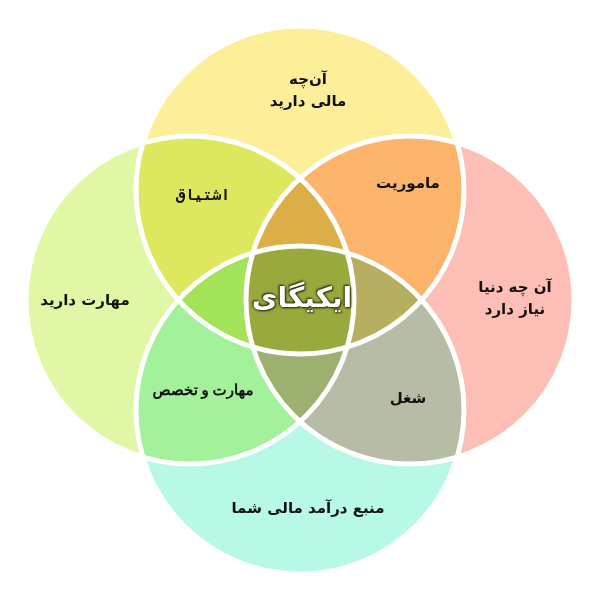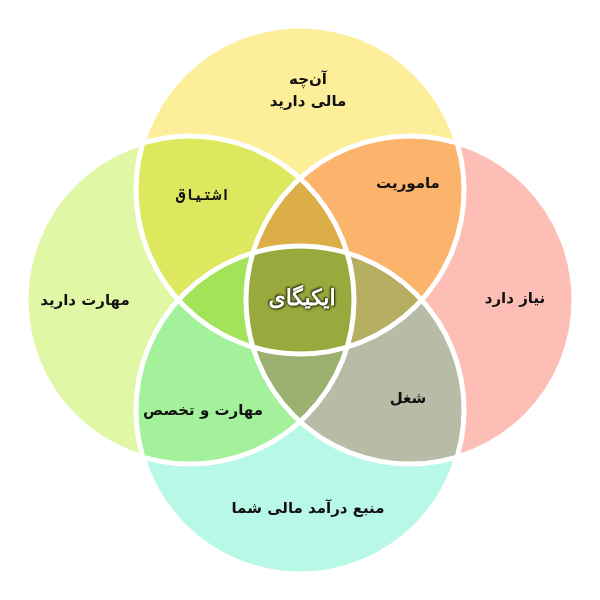--- a/index.html
+++ b/index.html
@@ -6,23 +6,22 @@
   body { width: 600px; height: 600px; overflow: hidden; position: relative; font-family: "DejaVu Sans", sans-serif; }
   #diagram { position: absolute; left: 0; top: 0; width: 600px; height: 600px; }
   .label {
     position: absolute; transform: translate(-50%, -50%);
     direction: rtl; text-align: center; white-space: nowrap;
     font-family: "DejaVu Sans", sans-serif; font-weight: bold; color: #111111;
     font-size: 15px; line-height: 22px;
   }
   .label .line { display: block; }
   .center-label {
-    color: #ffffff; font-size: 22px;
+    color: #ffffff; font-size: 28px;
     text-shadow: 0 0 3px #3a3a10, 1px 1px 2px #2a2a0a, -1px -1px 2px #2a2a0a;
-    font-family: Liberation Serif, serif;
   }
 </style>
 </head>
 <body>
 
 <svg id="diagram" viewBox="0 0 600 600" xmlns="http://www.w3.org/2000/svg">
   <defs>
     <clipPath id="cTop">
         <circle cx="300" cy="190" r="164"></circle>
       </clipPath>
@@ -91,36 +90,37 @@
 <div class="label" style="left:308px; top:90px;">
   <span class="line">آن‌چه</span>
   <span class="line">مالی دارید</span>
 </div>
 
 <div class="label" style="left:85px; top:300px;">
   <span class="line">مهارت دارید</span>
 </div>
 
 <div class="label" style="left:515px; top:298px;">
+  <span class="line">آن چه دنیا</span>
   <span class="line">نیاز دارد</span>
 </div>
 
 <div class="label" style="left:308px; top:508px;text-align:center;">
   <span class="line">منبع درآمد مالی شما</span>
 </div>
 
 <div class="label" style="left:203px; top:197px;font-family:Liberation Mono, monospace;">
   <span class="line">اشتیاق</span>
 </div>
 
 <div class="label" style="left:408px; top:183px;">
   <span class="line">ماموریت</span>
 </div>
 
-<div class="label" style="left:203px; top:410px;">
+<div class="label" style="left:203px; top:390px;font-family:Liberation Serif, serif;">
   <span class="line">مهارت و تخصص</span>
 </div>
 
 <div class="label" style="left:408px; top:398px;">
   <span class="line">شغل</span>
 </div>
 
 <div class="label center-label" style="left:302px; top:298px;">
   <span class="line">ایکیگای</span>
 </div>

